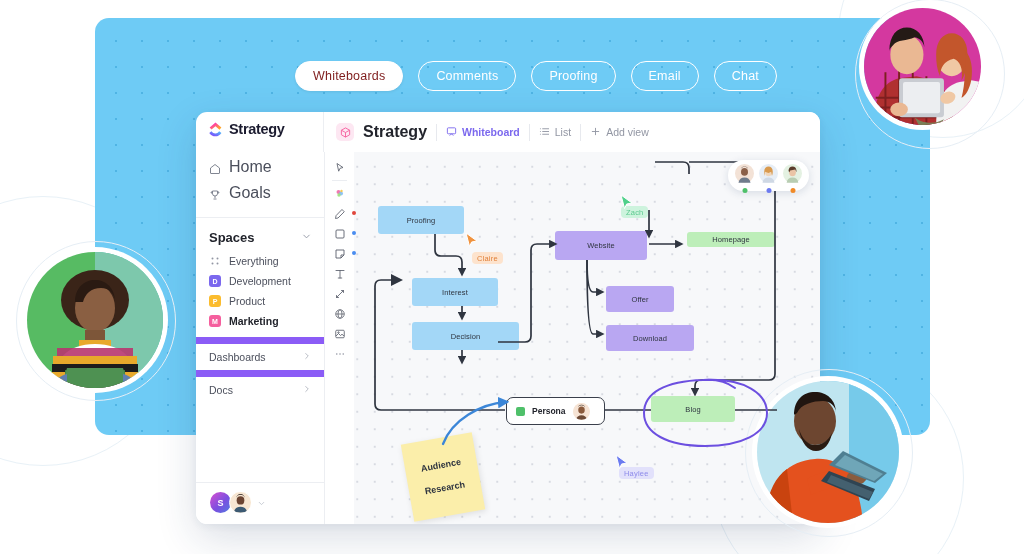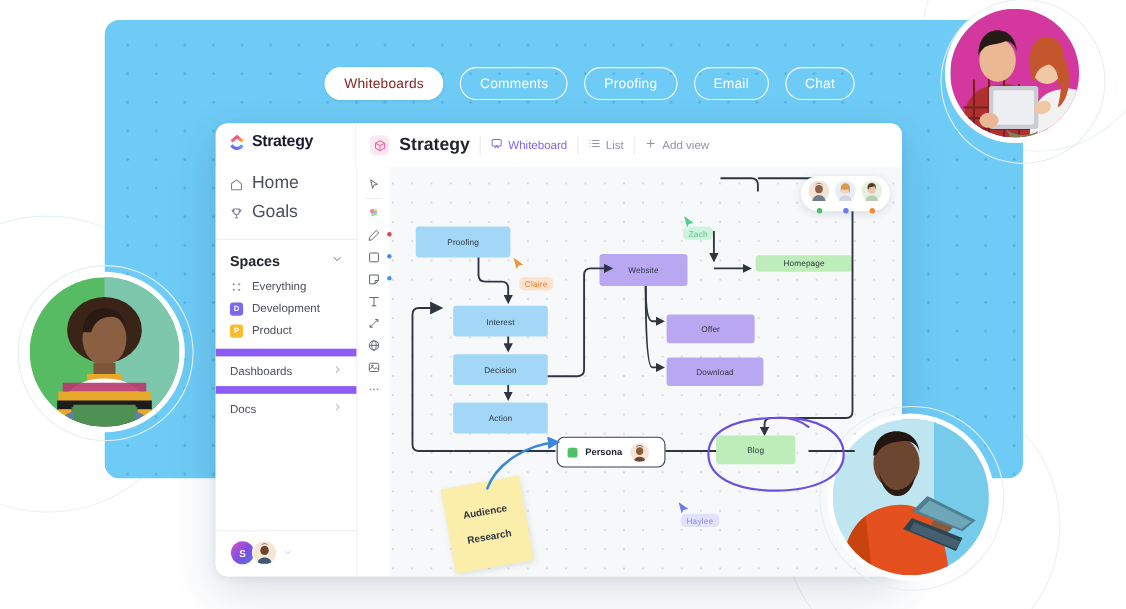--- a/index.html
+++ b/index.html
@@ -62,21 +62,21 @@
   .av{width:21px;height:21px;border-radius:50%;flex:0 0 auto;}
   .av.s{background:linear-gradient(135deg,#d94fd0,#7b4fe0 55%,#4f7be0);display:flex;align-items:center;justify-content:center;color:#fff;font-size:9px;font-weight:bold;}
   .av.p2{background:radial-gradient(circle at 50% 34%,#fdf3e3 0%,#fdf3e3 100%);position:relative;overflow:hidden;margin-left:-4px;border:1.5px solid #fff;}
 
   
   .hdr{flex:1;display:flex;align-items:center;gap:9px;padding:0 12px;background:#fff;}
   .hdr-ico{width:18px;height:18px;border-radius:5px;background:#fde7f2;display:flex;align-items:center;justify-content:center;flex:0 0 auto;}
   .hdr-title{font-size:16px;font-weight:bold;color:#22242c;}
   .hdr-sep{width:1px;height:17px;background:#e7e9ee;}
   .hdr-tab{display:flex;align-items:center;gap:5px;font-size:10.5px;color:#9296a3;}
-  .hdr-tab.sel{color:#7b68ee;font-weight:normal;}
+  .hdr-tab.sel{color:#7b68ee;font-weight:bold;}
 
   
   .canvas-wrap{flex:1;position:relative;background:#f7f8fa;
     background-image:radial-gradient(#d7dae1 1px, transparent 1.1px);
     background-size:17.5px 17.5px;background-position:6px 6px;overflow:hidden;}
   .toolbar{position:absolute;left:0;top:0;bottom:0;width:29px;background:#ffffff;
     display:flex;flex-direction:column;align-items:center;padding-top:6px;gap:1px;z-index:6;}
   .tool{width:20px;height:19px;display:flex;align-items:center;justify-content:center;position:relative;color:#5a5f6b;}
   .tool .dot{position:absolute;right:-6.5px;top:7px;width:4px;height:4px;border-radius:50%;}
   .tool-sep{width:15px;height:1px;background:#ebedf1;margin:2px 0;}
@@ -246,20 +246,24 @@
             </span>
             <span>Everything</span>
           </div>
           <div class="space-item">
             <span class="sq" style="background:#7b68ee;">D</span>
             <span>Development</span>
           </div>
           <div class="space-item">
             <span class="sq" style="background:#fbbc2e;">P</span>
             <span>Product</span>
+          </div>
+          <div class="space-item">
+            <span class="sq" style="background:#f55f9e;">M</span>
+            <span style="font-weight:bold;color:#22242c;">Marketing</span>
           </div>
         </div>
 
         <div style="height:6px;"></div>
 
         <div class="foot-item">
           <span>Dashboards</span>
           <span>
             <svg viewBox="0 0 24 24" width="10" height="10" fill="none" stroke="#b2b6c0" stroke-width="2.2" stroke-linecap="round">
                 <path d="M9 6l6 6-6 6"></path>
@@ -389,31 +393,30 @@
             <path d="M87 258 L56 258 Q50 258 50 252 L50 134 Q50 128 56 128 L72 128"></path>
             <path d="M87 258 L180 258"></path>
             <path d="M280 258 L330 258"></path>
             <path d="M410 258 L452 258"></path>
           </g>
           <path d="M66 122 L78 128 L66 134 z" fill="#2f3540"></path>
         </svg>
 
         <div class="node n-blue" style="left:53px;top:54px;width:86px;height:28px;">Proofing</div>
         <div class="node n-blue" style="left:87px;top:126px;width:86px;height:28px;">Interest</div>
-        <div class="node n-blue" style="left:87px;top:170px;width:86px;height:28px;">Decision</div>
-        <div class="node n-blue" style="left:87px;top:214px;width:86px;height:28px;">Action</div>
-        <div class="node n-purple" style="left:220px;top:79px;width:80px;height:29px;">Website</div>
-        <div class="node n-purple" style="left:281px;top:134px;width:80px;height:26px;">Offer</div>
+        <div class="node n-blue" style="left:87px;top:170px;width:107px;height:28px;">Decision</div>
+        <div class="node n-purple" style="left:230px;top:79px;width:92px;height:29px;">Website</div>
+        <div class="node n-purple" style="left:281px;top:134px;width:68px;height:26px;">Offer</div>
         <div class="node n-purple" style="left:281px;top:173px;width:88px;height:26px;">Download</div>
         <div class="node n-green" style="left:362px;top:80px;width:88px;height:15px;">Homepage</div>
 
         <svg width="130" height="74" style="position:absolute;left:316px;top:224px;z-index:2;">
           <path d="M64 4 C104 2 126 18 126 37 C126 58 100 70 64 70 C26 70 3 57 3 37 C3 17 24 5 62 4 C74 3 86 6 94 12" fill="none" stroke="#6c4fe0" stroke-width="2" stroke-linecap="round"></path>
         </svg>
-        <div class="node n-green" style="left:326px;top:244px;width:72px;height:26px;z-index:3;">Blog</div>
+        <div class="node n-green" style="left:326px;top:244px;width:84px;height:26px;z-index:3;">Blog</div>
 
         <div class="persona-card" style="left:181px;top:245px;width:99px;box-sizing:border-box;">
           <span class="persona-sq"></span>
           <span class="persona-txt">Persona</span>
           <span class="persona-av">
             <svg viewBox="0 0 24 24" width="17" height="17">
               <circle cx="12" cy="12" r="12" fill="#f6e3d4"></circle>
               <ellipse cx="12" cy="10" rx="4.6" ry="5" fill="#8a5a3c"></ellipse>
               <path d="M7 7.6a5 5 0 0110 0c0-2.7-2.2-4.4-5-4.4S7 4.9 7 7.6z" fill="#2a1c14"></path>
               <path d="M4.3 23.6c.6-4.3 3.6-6.4 7.7-6.4s7.1 2.1 7.7 6.4z" fill="#6d4a36"></path>

